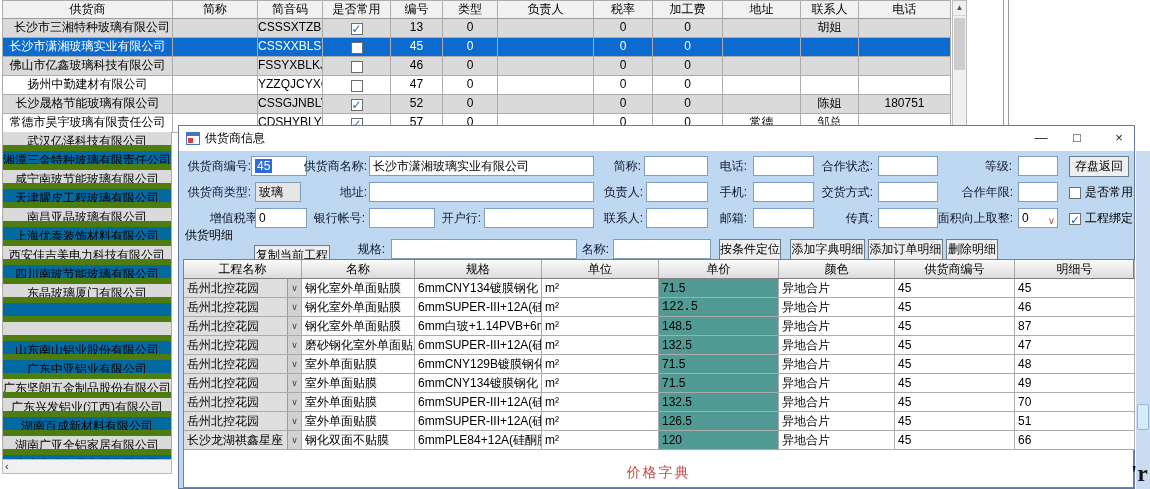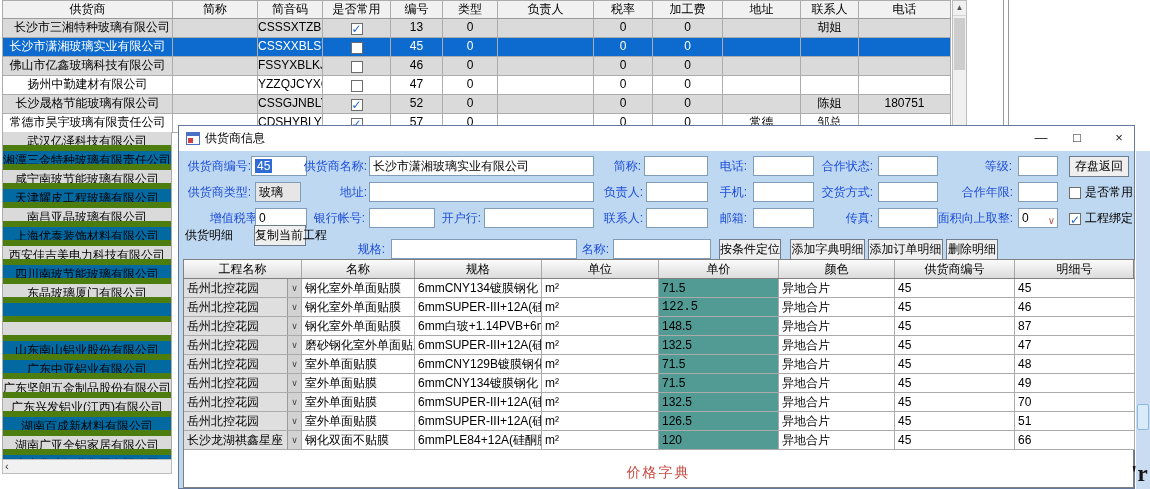--- a/index.html
+++ b/index.html
@@ -40,21 +40,21 @@
   .dialog { position:absolute; left:178px; top:125px; width:957px; height:364px;
             background:#BFD8F2; border:1px solid #64799B; }
   .titlebar { position:relative; height:25px; background:#ffffff; }
   .titlebar .ttl { position:absolute; left:26px; top:0; line-height:25px; font-size:12px; color:#000; }
   .formicon { position:absolute; left:7px; top:6px; width:14px; height:13px; border:1px solid #4A72C4; background:#fff; }
   .formicon::before { content:""; position:absolute; left:0; top:0; width:12px; height:3px; background:#4A72C4; }
   .formicon::after { content:""; position:absolute; left:1px; bottom:1px; width:5px; height:5px; background:#D04040; }
   .wbtn { position:absolute; top:0; width:28px; height:25px; text-align:center; line-height:24px;
           font-size:13px; color:#222; cursor:default; }
 
-  .lbl { position:absolute; height:20px; line-height:20px; font-size:12px; text-align:right; white-space:nowrap; color:#1d4ed8; }
+  .lbl { position:absolute; height:20px; line-height:20px; font-size:12px; text-align:right; white-space:nowrap; color:#0f172a; }
   .inp { position:absolute; height:20px; background:#fff; border:1px solid #7f9db9; font-size:12px;
          line-height:18px; padding:0 3px; overflow:hidden; white-space:nowrap; }
   .inp.gray { background:#E6E6E6; }
   .hl { background:#2E6BD6; color:#fff; padding:0 2px; }
   .combo { padding-right:14px; }
   .ddarrow { position:absolute; right:2px; top:3px; font-size:10px; color:#B05A4A; }
   .btn { position:absolute; height:21px; background:#EFEFEF; border:1px solid #6E7B8A; font-size:12px;
          line-height:19px; text-align:center; white-space:nowrap; cursor:default; }
   .cbgroup { position:absolute; height:18px; font-size:12px; line-height:18px; white-space:nowrap; }
   .cbgroup .cb { margin-right:4px; margin-top:1px; }
@@ -271,21 +271,21 @@
     <span class="lbl" style="left:528px;top:82px;width:40px">邮箱:</span>
     <div class="inp" style="left:574px;top:82px;width:61px"></div>
     <span class="lbl" style="left:650px;top:82px;width:44px">传真:</span>
     <div class="inp" style="left:699px;top:82px;width:60px"></div>
     <span class="lbl" style="left:746px;top:82px;width:88px">面积向上取整:</span>
     <div class="inp combo" style="left:839px;top:82px;width:40px"><span>0</span><span class="ddarrow">∨</span></div>
     <div class="cbgroup" style="left:890px;top:83px"><span class="cb on"></span><span>工程绑定</span></div>
 
     <span class="seclbl">供货明细</span>
 
-    <div class="btn" style="left:75px;top:99px;width:52px">复制当前工程</div>
+    <div class="btn" style="left:75px;top:119px;width:76px">复制当前工程</div>
     <span class="lbl" style="left:168px;top:113px;width:38px">规格:</span>
     <div class="inp" style="left:212px;top:113px;width:186px"></div>
     <span class="lbl" style="left:394px;top:113px;width:36px">名称:</span>
     <div class="inp" style="left:434px;top:113px;width:98px"></div>
     <div class="btn" style="left:540px;top:113px;width:62px">按条件定位</div>
     <div class="btn" style="left:611px;top:113px;width:75px">添加字典明细</div>
     <div class="btn" style="left:689px;top:113px;width:75px">添加订单明细</div>
     <div class="btn" style="left:767px;top:113px;width:52px">删除明细</div>
 
     <div class="grid">

